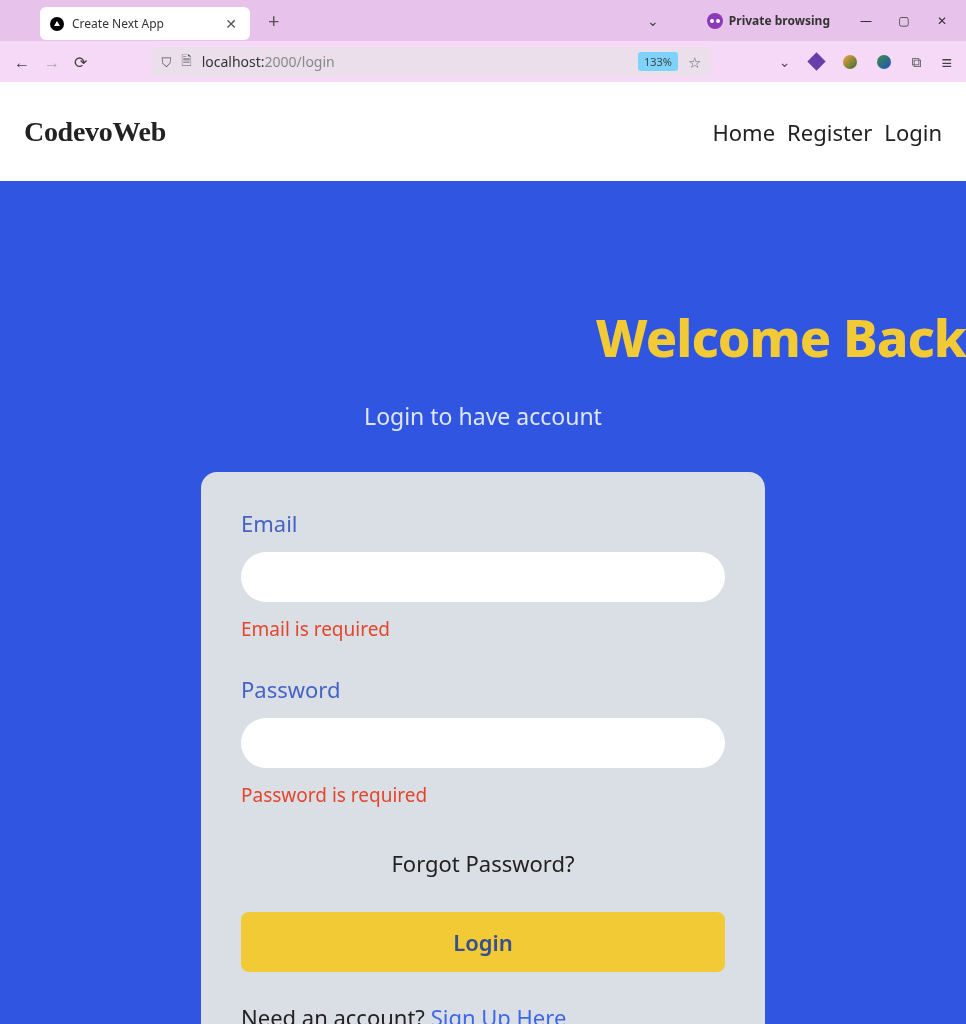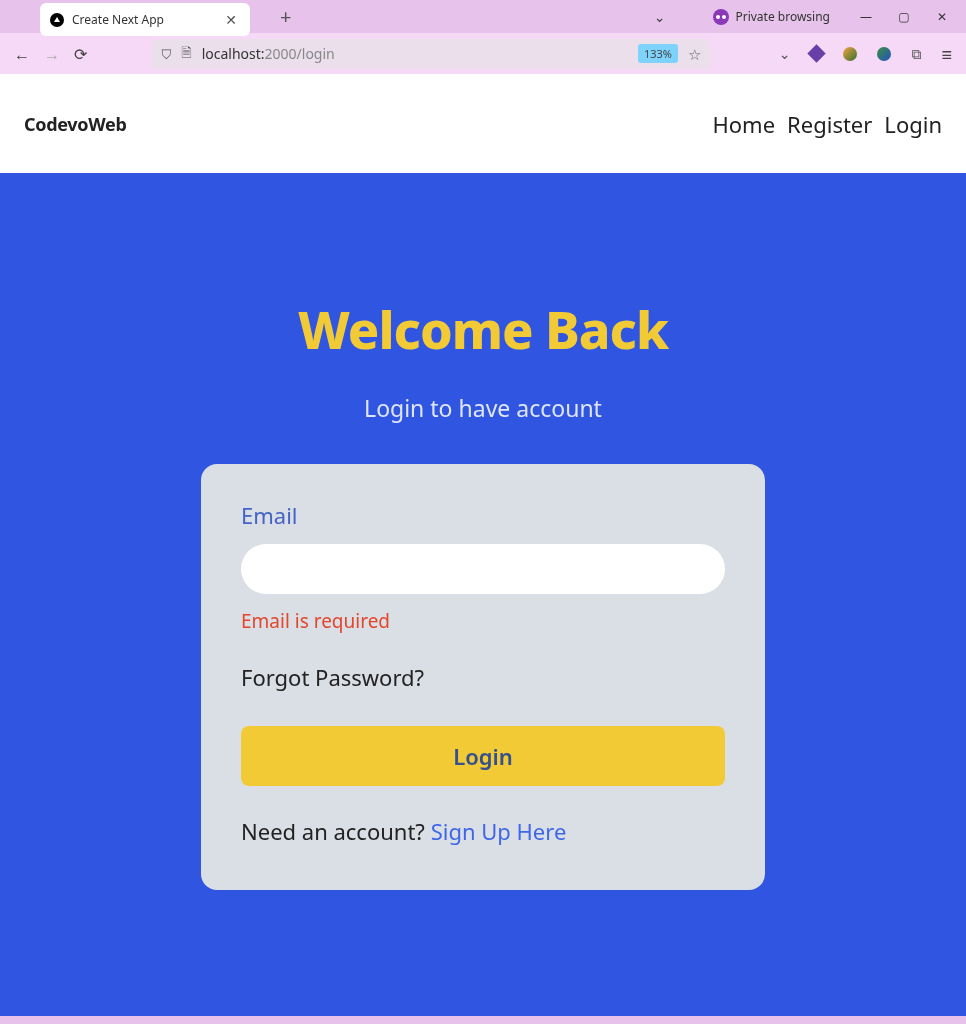--- a/index.html
+++ b/index.html
@@ -1,28 +1,28 @@
 <!DOCTYPE html>
 <html><head>
   <meta charset="utf-8">
   <style>
     * { margin: 0; padding: 0; box-sizing: border-box; font-family: -apple-system, system-ui, "Segoe UI", Roboto, sans-serif; }
     body { width: 966px; height: 1024px; overflow: hidden; background: #e7c2ea; }
 
     
-    .chrome-top { background: #e7c2ea; height: 33px; display: flex; align-items: center; padding: 0 8px; gap: 12px; }
+    .chrome-top { background: #e7c2ea; height: 41px; display: flex; align-items: center; padding: 0 8px; }
     .tab { background: #fff; border-radius: 6px; height: 33px; margin-top: 6px; margin-left: 32px; width: 210px; display: flex; align-items: center; padding: 0 10px; gap: 8px; position: relative; }
     .tab-favicon { width: 14px; height: 14px; background: #000; border-radius: 50%; display: flex; align-items: center; justify-content: center; }
     .tab-favicon::after { content:""; width:0; height:0; border-left:3px solid transparent; border-right:3px solid transparent; border-bottom:5px solid #fff; }
     .tab-title { font-size: 12px; color: #333; flex: 1; white-space: nowrap; overflow: hidden; }
     .tab-close { font-size: 14px; color: #555; cursor: pointer; padding: 0 3px; }
     .new-tab { margin-left: 18px; color: #555; font-size: 20px; cursor: pointer; line-height: 1; }
     .chrome-right { margin-left: auto; display: flex; align-items: center; gap: 16px; }
     .chevron-down { font-size: 14px; color: #444; cursor: pointer; }
-    .private { display: flex; align-items: center; gap: 6px; margin-left: 32px; }
+    .private { display: flex; align-items: center; gap: 6px; margin-left: 32px; font-weight: bold; }
     .private-icon { width: 16px; height: 16px; background:#8a3ab9; border-radius: 50%; position: relative; }
     .private-icon::before, .private-icon::after { content:""; position:absolute; width:4px; height:4px; background:#fff; border-radius:50%; top:6px; }
     .private-icon::before { left:3px; }
     .private-icon::after { right:3px; }
     .private-text { font-size: 12px; color: #333; }
     .win-btns { display: flex; gap: 22px; margin-left: 12px; margin-right: 8px; }
     .win-btn { font-size: 12px; color: #333; cursor: pointer; width: 16px; text-align: center; }
 
     .chrome-bar { background: #f5d9f7; height: 41px; display: flex; align-items: center; padding: 0 14px; gap: 14px; }
     .nav-btn { color: #444; font-size: 16px; cursor: pointer; }
@@ -36,34 +36,34 @@
     .toolbar-right { margin-left: auto; display: flex; align-items: center; gap: 20px; }
     .tool-ico { font-size: 14px; color: #555; cursor: pointer; }
     .diamond-ico { width:13px; height:13px; background:#6a3ea8; transform: rotate(45deg); }
     .circle-ico { width:14px; height:14px; border-radius:50%; background: linear-gradient(135deg,#f7a33f,#2f6f2f); }
     .globe-ico { width:14px; height:14px; border-radius:50%; background: linear-gradient(135deg,#3c8f3c,#2251c5); }
     .puzzle-ico { font-size: 14px; color: #555; }
     .menu-ico { font-size: 18px; color: #444; }
 
     
     .page { background: #fff; height: 99px; display: flex; align-items: center; padding: 0 24px; }
-    .logo { font-size: 18px; font-weight: 700; color: #222; letter-spacing: -0.3px; }
+    .logo { font-size: 28px; font-weight: 700; color: #222; letter-spacing: -0.3px; font-family: Liberation Serif, serif; }
     .nav { margin-left: auto; display: flex; gap: 12px; text-align: right; }
     .nav a { font-size: 22px; color: #222; text-decoration: none; }
 
     .hero { background: #2f55e1; min-height: 843px; padding-top: 120px; }
-    .hero-title { text-align: center; font-size: 52px; font-weight: 800; color: #f2ca36; letter-spacing: -1px; }
+    .hero-title { text-align: right; font-size: 52px; font-weight: 800; color: #f2ca36; letter-spacing: -1px; }
     .hero-sub { text-align: center; font-size: 23px; color: #dfe6f9; margin-top: 28px; }
 
     .card { background: #dadee5; width: 564px; margin: 40px auto 0; border-radius: 16px; padding: 36px 40px 44px; }
     .field-label { font-size: 22px; color: #4463c5; margin-bottom: 14px; display: block; }
     .input { width: 100%; height: 50px; background: #fff; border: none; border-radius: 26px; padding: 0 20px; font-size: 17px; }
     .err { color: #e3462b; font-size: 19px; margin-top: 14px; }
     .field + .field { margin-top: 32px; }
-    .forgot { text-align: left; font-size: 22px; color: #222; margin-top: 28px; }
+    .forgot { text-align: center; font-size: 22px; color: #222; margin-top: 40px; }
     .login-btn { width: 100%; height: 60px; background: #f2ca36; border: none; border-radius: 8px; font-size: 22px; font-weight: 600; color: #36508f; margin-top: 34px; cursor: pointer; }
     .signup { font-size: 22px; color: #222; margin-top: 30px; }
     .signup-link { color: #3e67e8; cursor: pointer; }
   </style>
 </head>
 <body>
 
 <div class="chrome-top">
   <div class="tab">
     <span class="tab-favicon"></span>
@@ -118,19 +118,24 @@
 <div class="hero">
   <h1 class="hero-title">Welcome Back</h1>
   <p class="hero-sub">Login to have account</p>
 
   <div class="card">
     <div class="field">
       <label class="field-label">Email</label>
       <input class="input" type="text" value="" style="">
       <div class="err">Email is required</div>
     </div>
+    <div class="field">
+      <label class="field-label">Password</label>
+      <input class="input" type="password" value="" style="">
+      <div class="err">Password is required</div>
+    </div>
     <div class="forgot">Forgot Password?</div>
     <button class="login-btn">Login</button>
     <div class="signup">
       <span>Need an account? </span><span class="signup-link">Sign Up Here</span>
     </div>
   </div>
 </div>
 
 </body></html>

